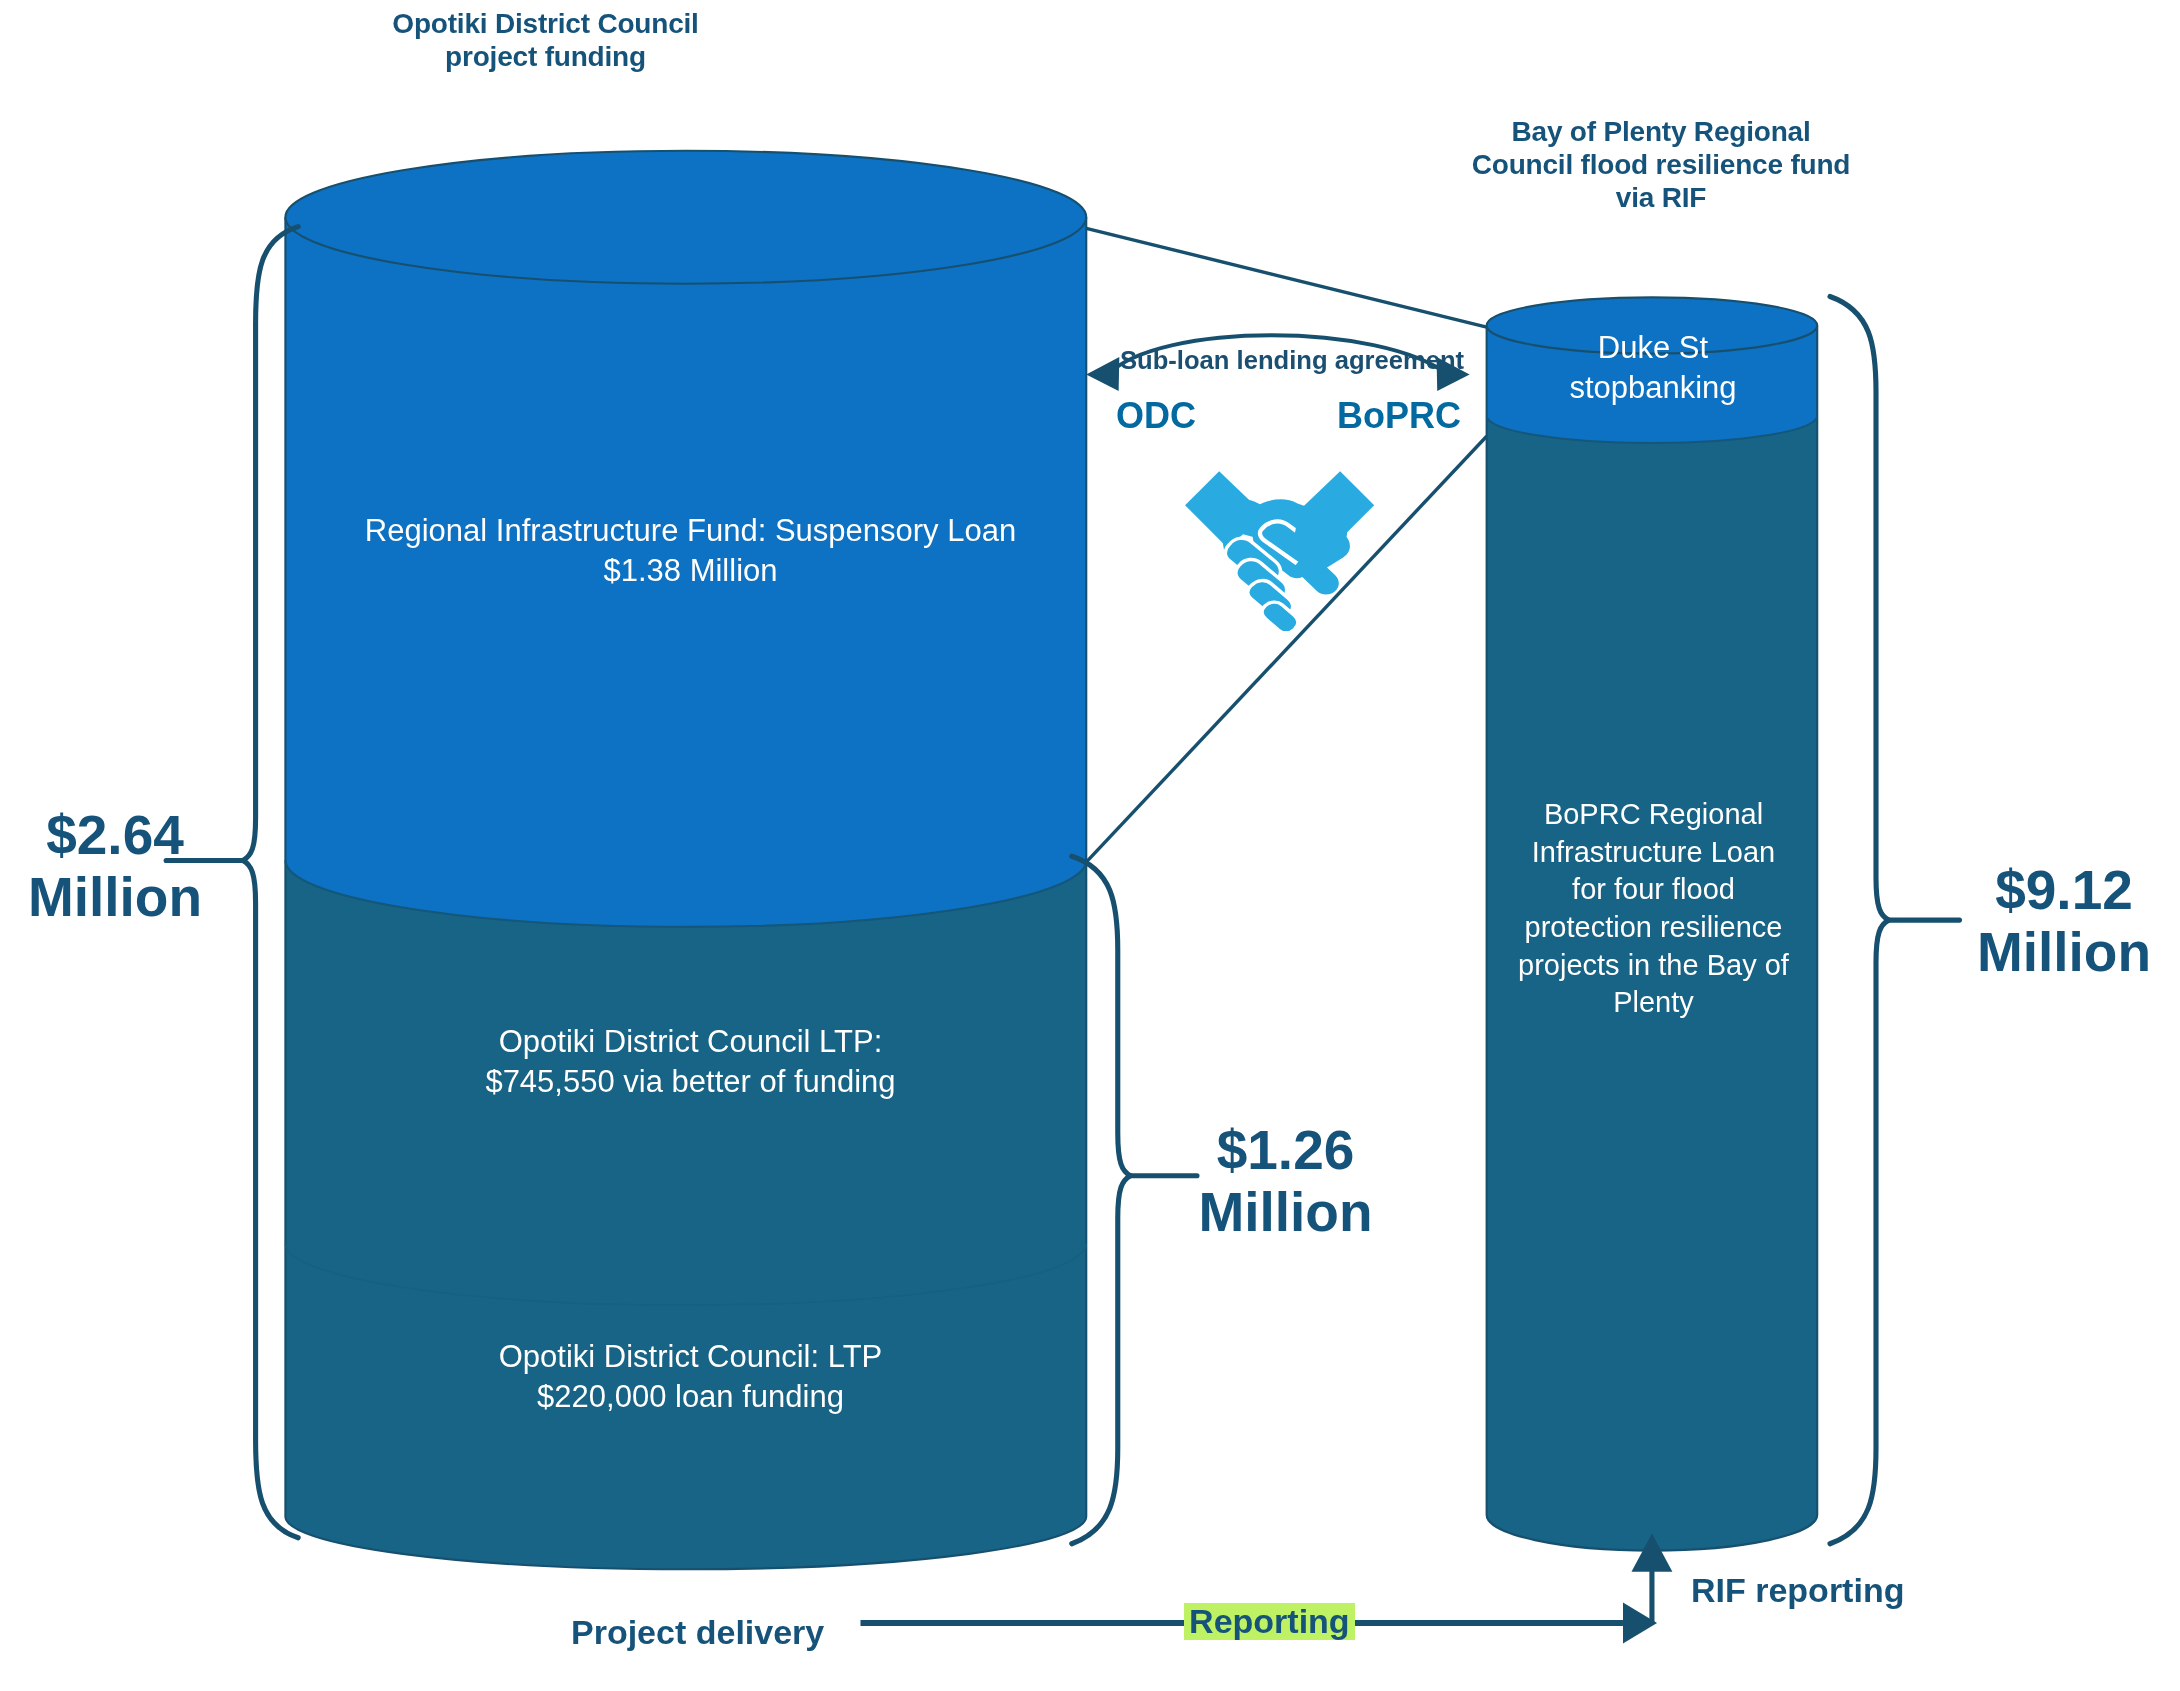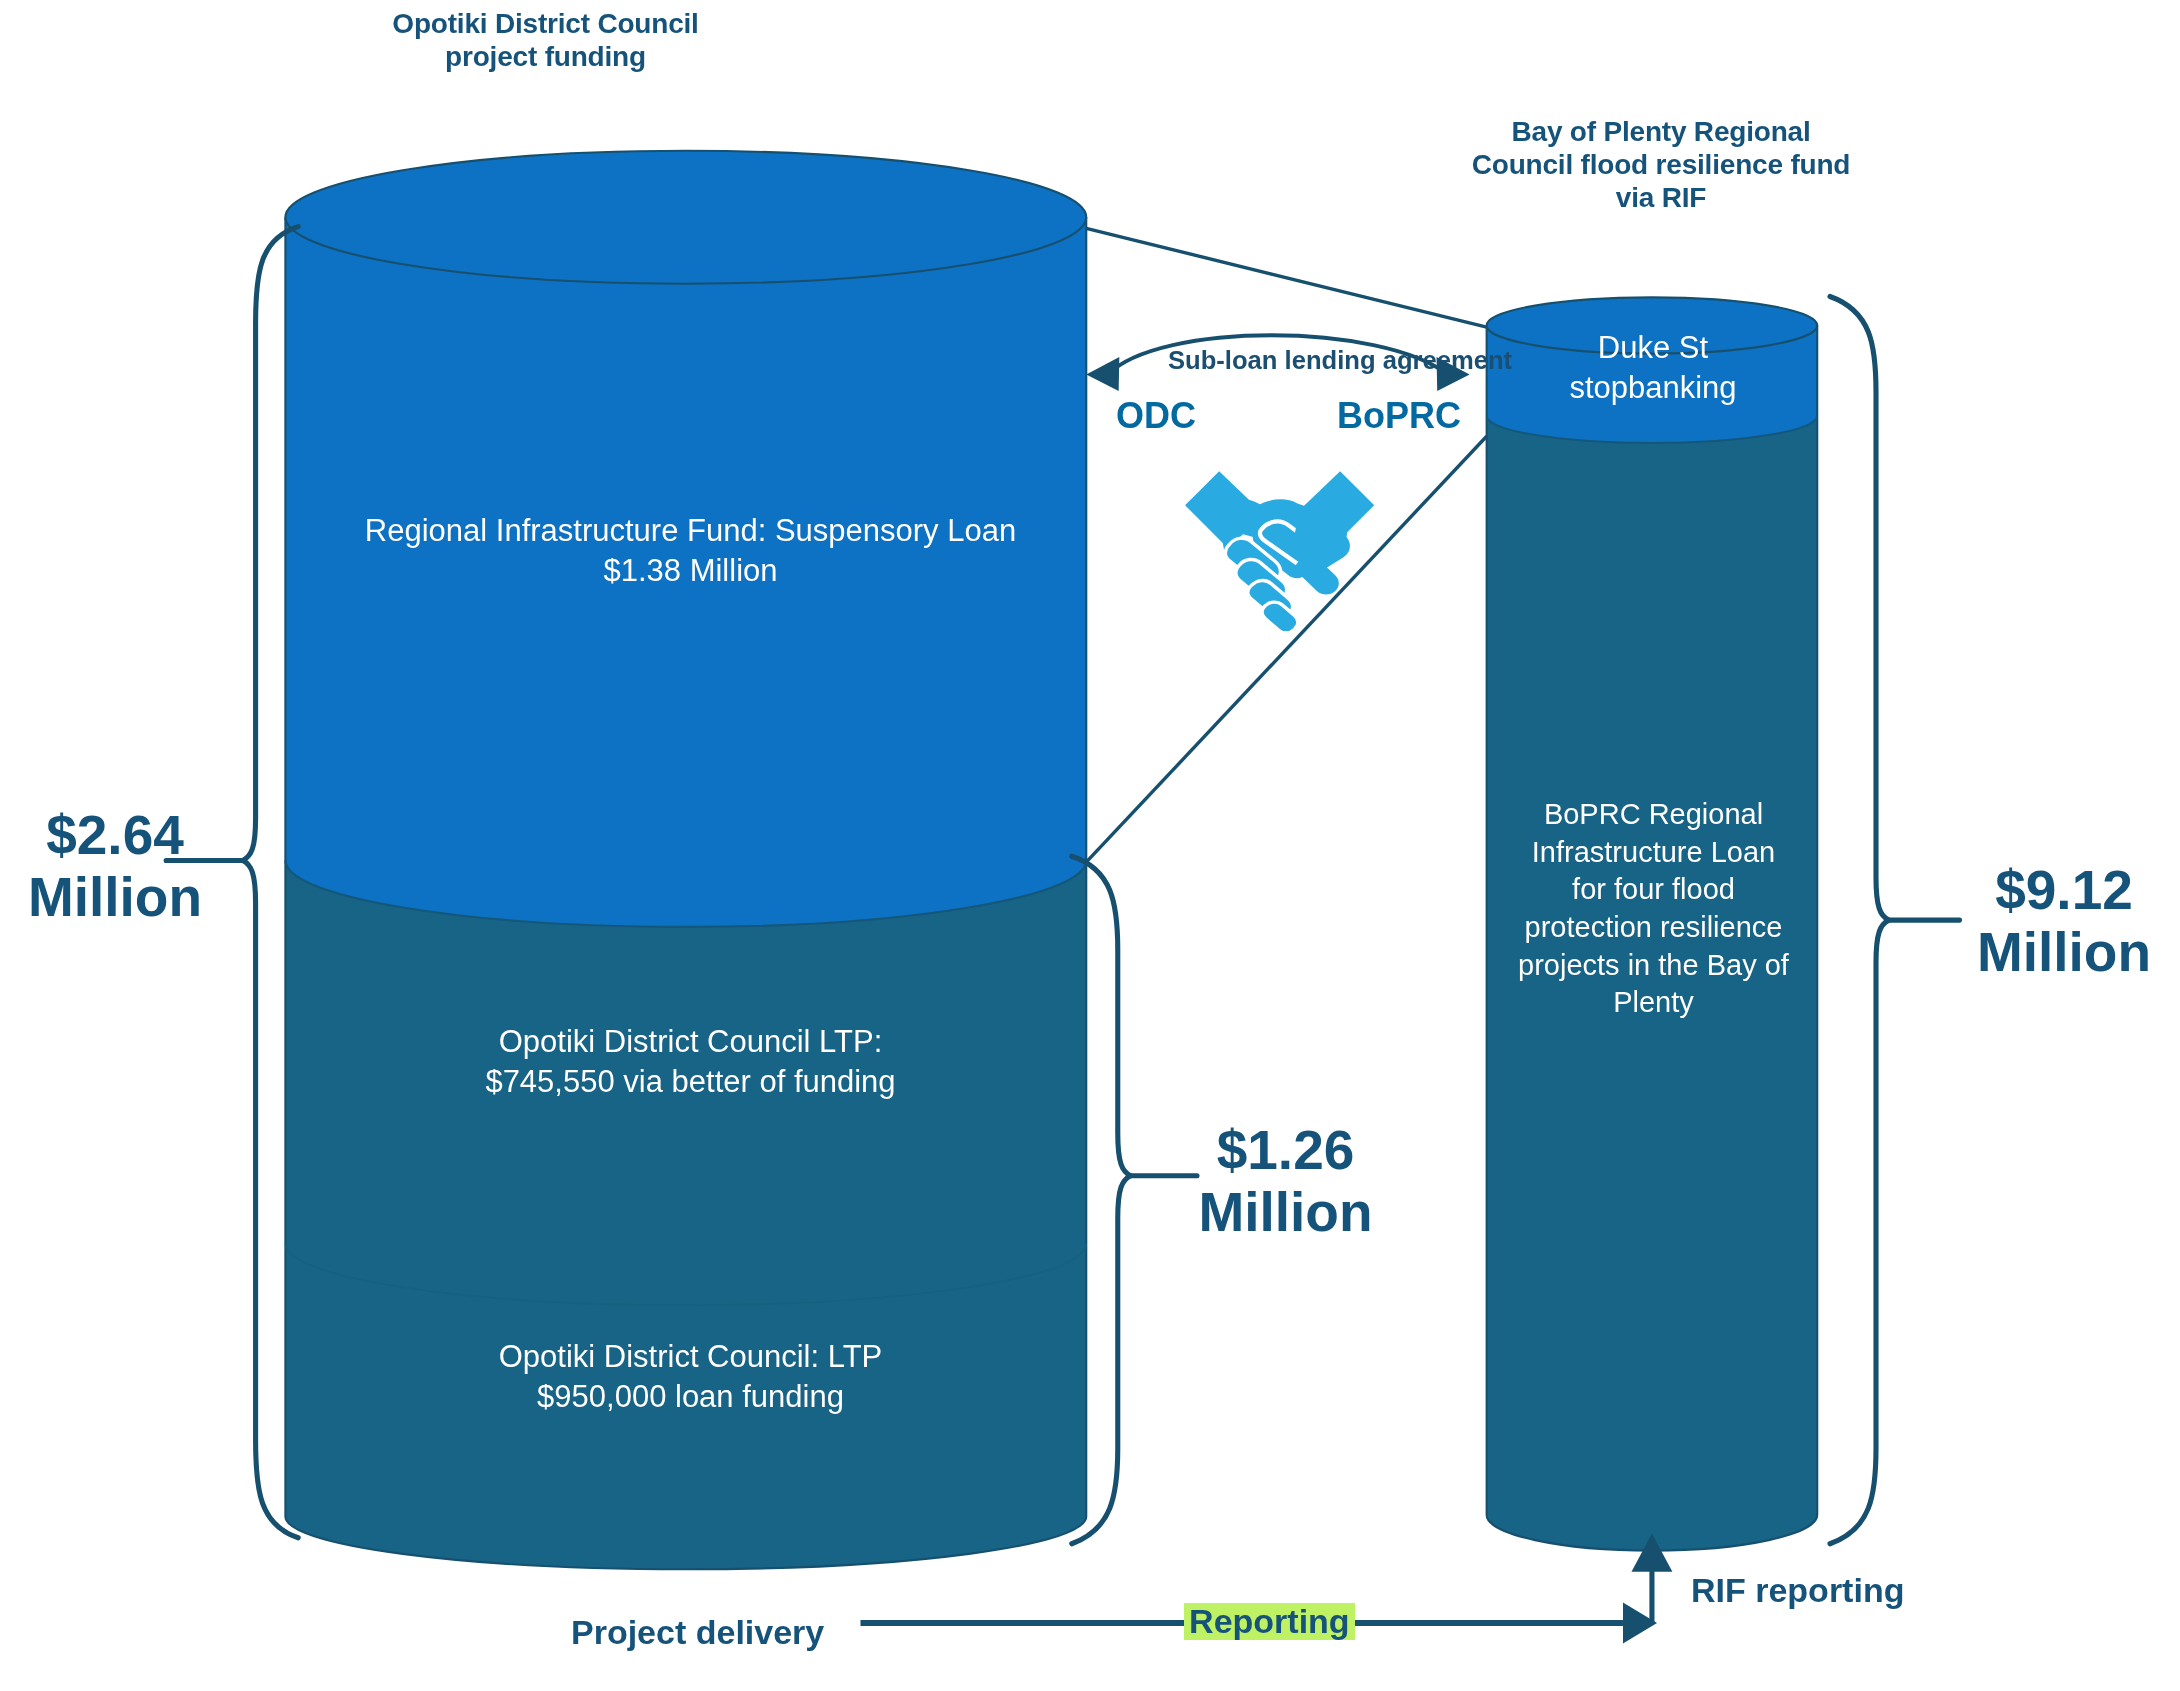--- a/index.html
+++ b/index.html
@@ -17,21 +17,21 @@
   .bigval{
     color:#16537a;font-weight:bold;text-align:center;line-height:1.12;
     font-size:55px;
   }
   .cyltxt{
     color:#ffffff;text-align:center;line-height:1.28;font-size:31px;
     text-shadow:0 0 0.9px rgba(0,0,0,.10);
   }
   .cyltxt-sm{font-size:29px;line-height:1.30;}
   .darklabel{color:#16537a;font-weight:bold;font-size:34px;line-height:1.1;}
-  .midlabel{color:#1b4f72;font-weight:bold;font-size:25.6px;line-height:1.1;white-space:nowrap;margin-left:48px;}
+  .midlabel{color:#1b4f72;font-weight:bold;font-size:25.6px;line-height:1.1;white-space:nowrap;}
   .party{color:#0369a1;font-weight:bold;font-size:36px;line-height:1;}
   svg{display:block;overflow:visible;}
 </style>
 </head>
 <body>
 
 <div id="stage">
 
   <div class="abs ttl" style="left:256px;top:6.8px;width:579px;">
     <div>Opotiki District Council</div>
@@ -180,21 +180,21 @@
     <div>$1.38 Million</div>
   </div>
 
   <div class="abs cyltxt" style="left:307px;top:1022px;width:767px;">
     <div>Opotiki District Council LTP:</div>
     <div>$745,550 via better of funding</div>
   </div>
 
   <div class="abs cyltxt" style="left:307px;top:1337px;width:767px;">
     <div>Opotiki District Council: LTP</div>
-    <div>$950,000 loan funding</div>
+    <div>$220,000 loan funding</div>
   </div>
 
   <div class="abs cyltxt" style="left:1491px;top:328px;width:324px;">
     <div>Duke St</div>
     <div>stopbanking</div>
   </div>
 
   <div class="abs cyltxt cyltxt-sm" style="left:1491px;top:796px;width:325px;">
     <div>BoPRC Regional</div>
     <div>Infrastructure Loan</div>

